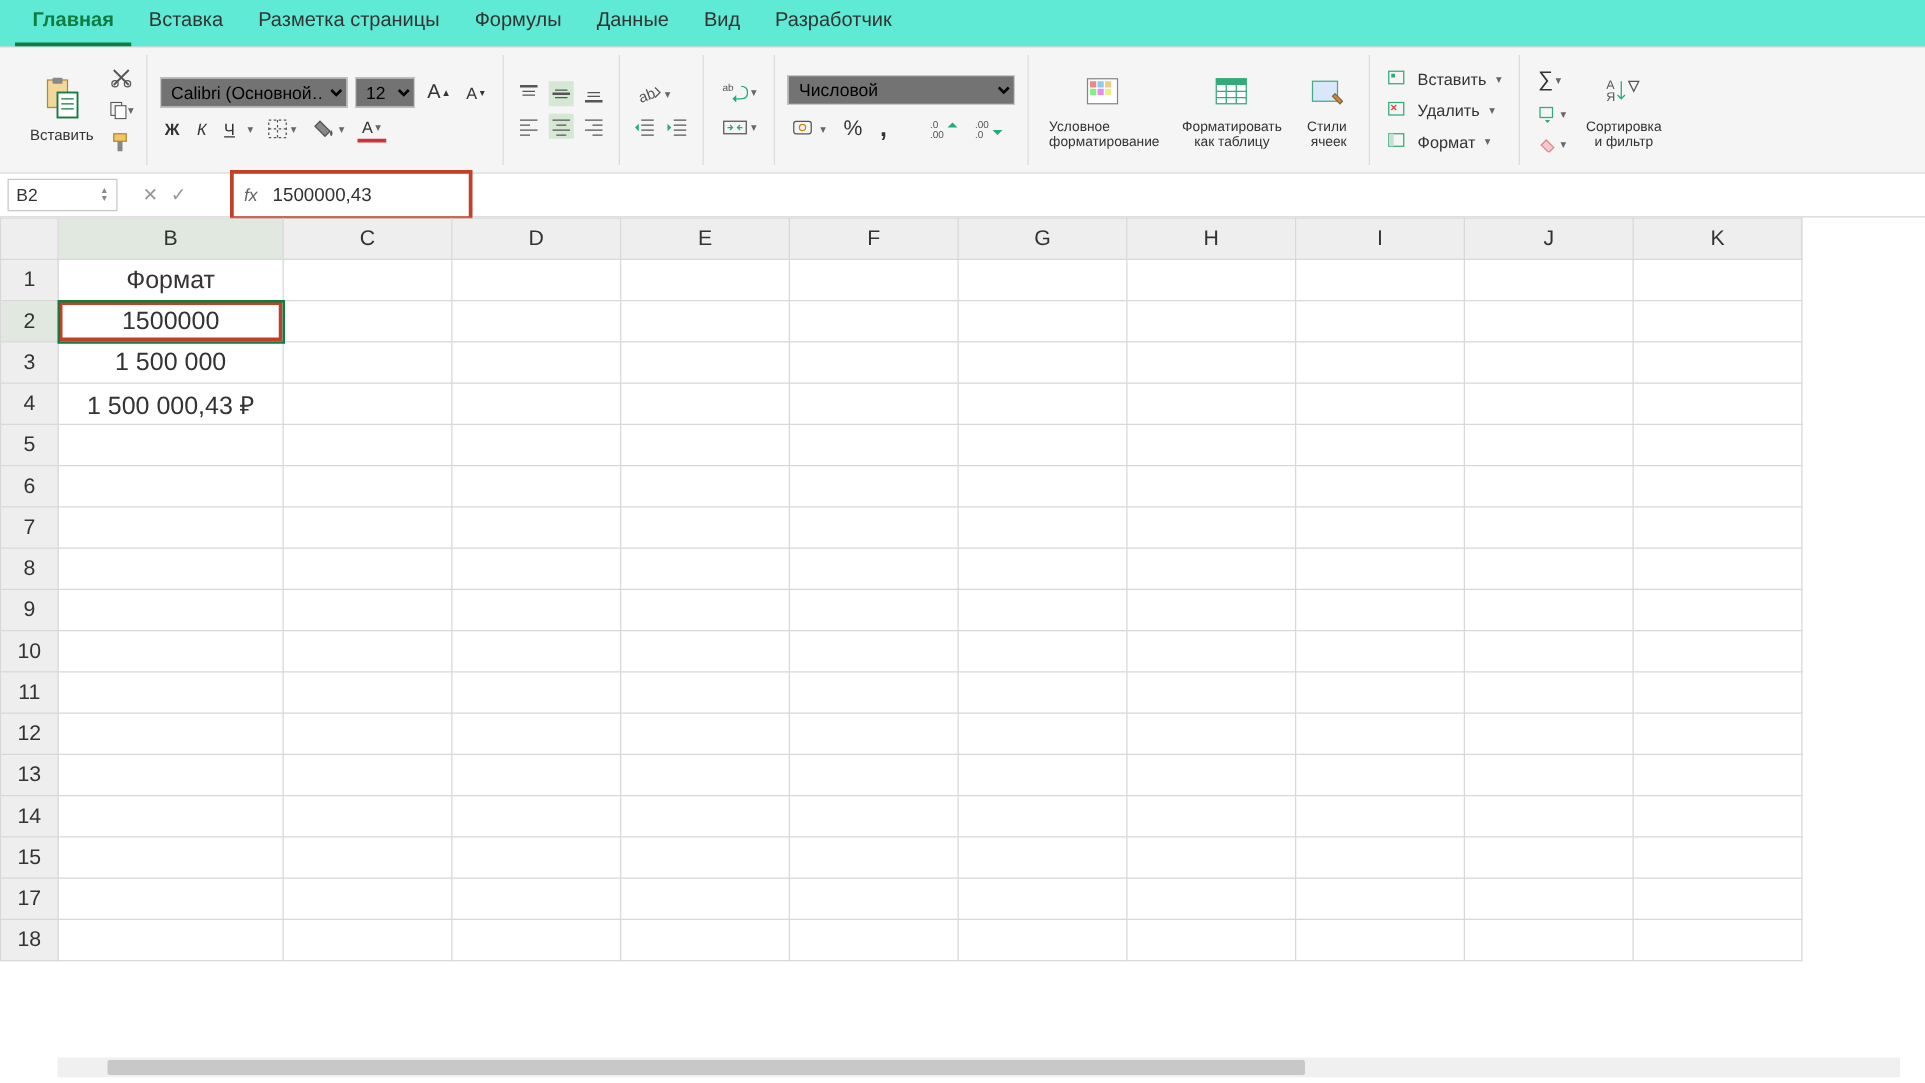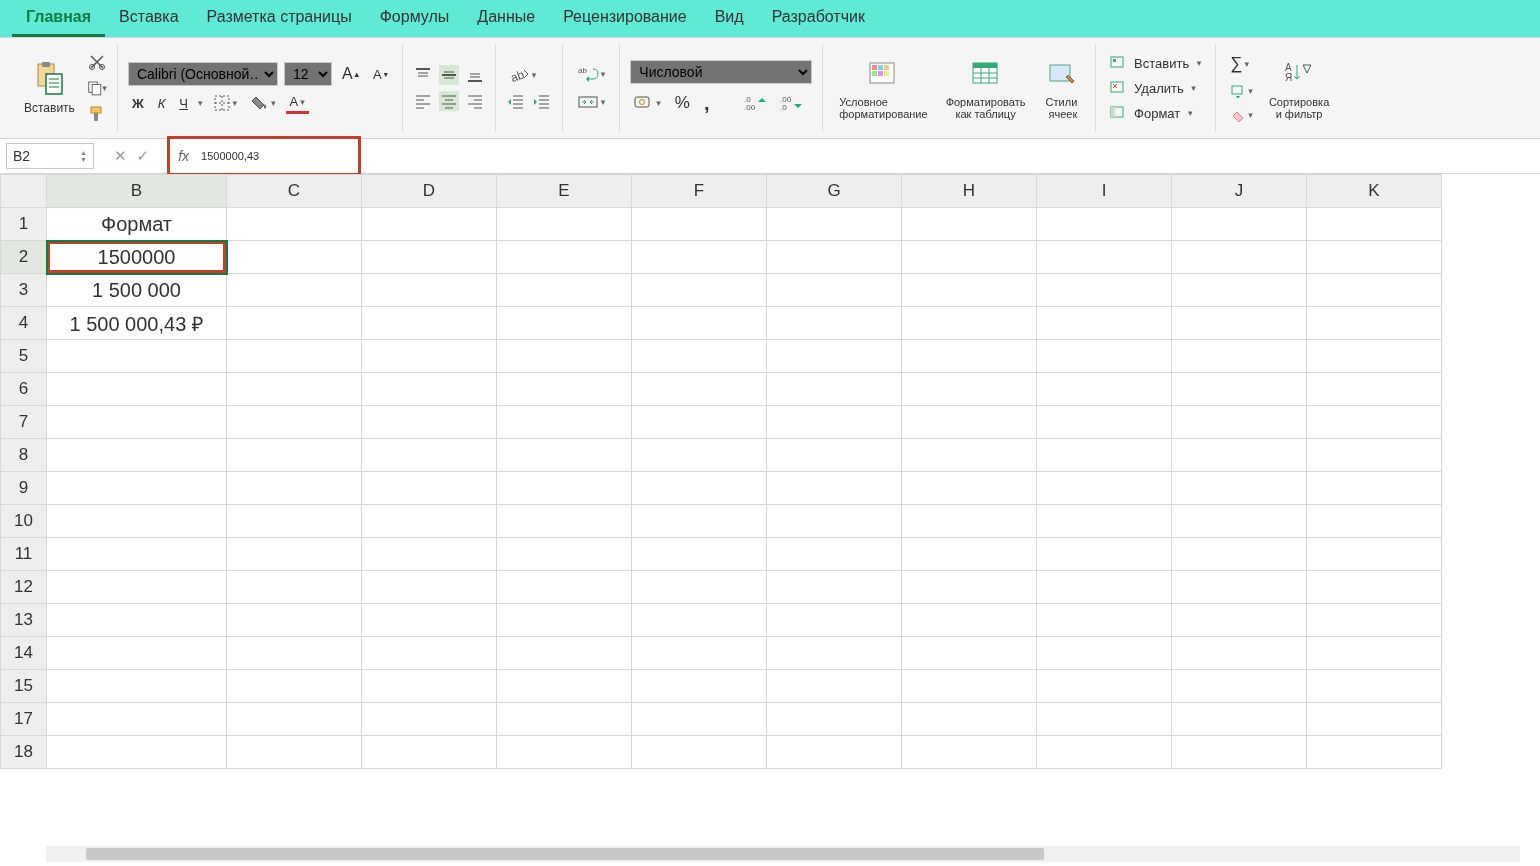--- a/index.html
+++ b/index.html
@@ -16,23 +16,23 @@
 .sel.font{width:150px}
 .sel.size{width:48px}
 .sel.num{width:182px}
 .btn{padding:2px 4px;cursor:pointer;display:flex;align-items:center;gap:2px;font-size:13px}
 .chev{font-size:9px;color:#666}
 
 .fbar{display:flex;align-items:center;border-bottom:1px solid #d4d4d4;height:34px;background:#fff}
 .namebox{width:74px;border:1px solid #c8c8c8;height:24px;margin:12px 6px;font-size:14px;padding:0 6px;display:flex;align-items:center;justify-content:space-between}
 .spin{display:flex;flex-direction:column;font-size:7px;line-height:7px;color:#888}
 .fbar-btns{display:flex;gap:10px;padding:0 14px;color:#999;font-size:15px}
-.fxwrap{display:flex;align-items:center;border:3px solid #c04028;height:34px;flex:0 0 auto;width:188px;margin-left:4px}
+.fxwrap{display:flex;align-items:center;border:3px solid #c04028;height:34px;flex:0 0 auto;width:188px;margin-left:21px}
 .fx{font-style:italic;color:#666;padding:0 8px;font-size:14px}
-.fval{font-size:11px;padding:0 4px}
+.fval{font-size:15px;padding:0 4px}
 
 .sheet{position:relative;overflow:auto;height:calc(866px - 178px)}
 table{border-collapse:collapse;table-layout:fixed}
 th,td{border:1px solid #d8d8d8;font-size:20px;font-weight:400;height:33px;box-sizing:border-box;padding:0 6px;text-align:center}
 .selall{width:46px;background:#eee}
 .colh{background:#eee;width:135px;font-size:17px}
 .colh.wide{width:180px}
 .rowh{background:#eee;width:46px;font-size:17px;text-align:center}
 td.cell{text-align:center;background:#fff}
 td.sel-cell{outline:2px solid #107c41;outline-offset:-1px}
@@ -45,21 +45,20 @@
 </style>
 </head>
 <body>
 
 <div class="tabs">
   <div class="tab active">Главная</div>
   <div class="tab">Вставка</div>
   <div class="tab">Разметка страницы</div>
   <div class="tab">Формулы</div>
   <div class="tab">Данные</div>
-  <div class="tab">Рецензирование</div>
   <div class="tab">Вид</div>
   <div class="tab">Разработчик</div>
 </div>
 
 <div class="ribbon">
 
   <div class="grp">
     <div class="row">
       <div class="bigbtn">
         <div class="iconbox">

